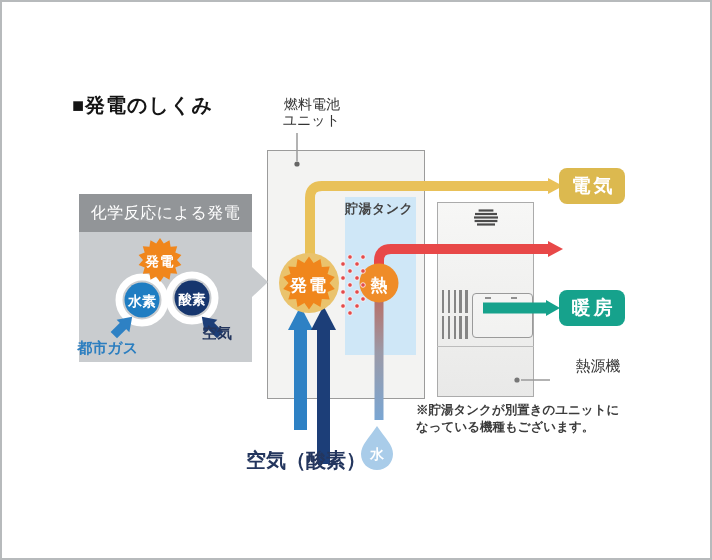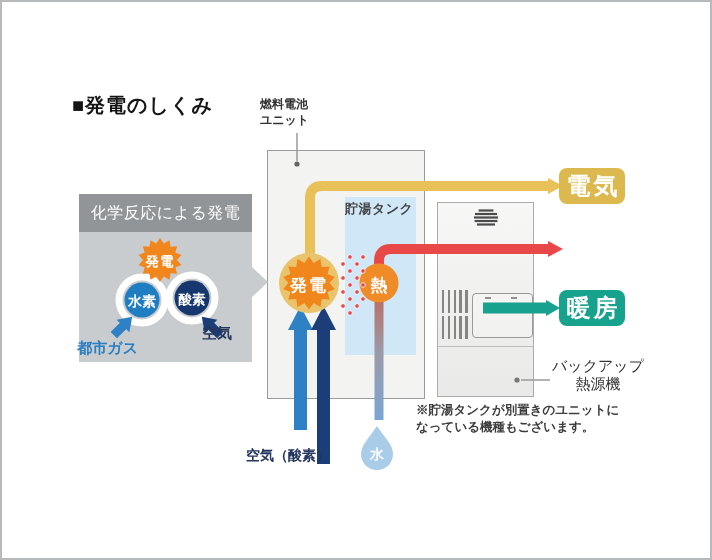--- a/index.html
+++ b/index.html
@@ -14,38 +14,38 @@
   #chem-box{left:77px;top:192px;width:173px;height:168px;background:var(--box_body_gray);}
   #chem-header{left:77px;top:192px;width:173px;height:38px;background:var(--box_header_gray);
     display:flex;align-items:center;justify-content:center;color:#fff;font-size:16px;font-weight:500;letter-spacing:.5px;}
   #backup-box{left:435px;top:200px;width:97px;height:195px;box-sizing:border-box;
     background:linear-gradient(#f7f7f6,#e9e9e8);border:1px solid #ababab;}
   #backup-divider{left:435px;top:344px;width:97px;height:0;border-top:1.5px solid #bcbcbc;}
   #backup-panel{left:470px;top:291px;width:61px;height:45px;border:1.5px solid #9a9a9a;border-radius:4px;box-sizing:border-box;background:rgba(255,255,255,.25);}
   .slats{width:27px;height:23px;background:repeating-linear-gradient(90deg,#858585 0 2.4px,transparent 2.4px 5.8px);}
   
   .out{position:absolute;left:557px;width:66px;height:36px;border-radius:8px;
-    display:flex;align-items:center;justify-content:center;color:#fff;font-size:24px;font-weight:bold;letter-spacing:3px;padding-left:3px;box-sizing:border-box;font-family:Liberation Mono, monospace;}
+    display:flex;align-items:center;justify-content:center;color:#fff;font-size:19px;font-weight:bold;letter-spacing:3px;padding-left:3px;box-sizing:border-box;font-family:Liberation Mono, monospace;}
   #out-electric{top:166px;background:var(--electric);}
   #out-hotwater{top:226px;background:var(--hot_water);}
   #out-heating{top:288px;background:var(--heating);}
   
   #title{left:70px;top:90px;font-size:20px;font-weight:bold;color:#151515;letter-spacing:1px;}
-  #unit-label{left:258px;top:94px;width:80px;text-align:left;font-size:12px;line-height:16px;color:#333;font-weight:700;}
+  #unit-label{left:258px;top:94px;width:80px;text-align:right;font-size:14px;line-height:16px;color:#333;font-weight:400;}
   #tank-label{left:343px;top:198px;width:58px;text-align:center;font-size:13px;font-weight:600;color:#444;letter-spacing:.5px;}
   .burst-txt{color:#fff;font-weight:bold;text-align:center;}
   #gen-main{left:277px;top:272px;width:60px;font-size:17px;letter-spacing:2px;}
   #heat-txt{left:357px;top:272px;width:40px;font-size:17px;}
   #gen-left{left:128px;top:251px;width:60px;font-size:13.5px;letter-spacing:1px;}
   #h2-txt{left:120px;top:291px;width:40px;font-size:14px;}
   #o2-txt{left:170px;top:289px;width:40px;font-size:13.5px;}
   #citygas-s{left:74px;top:337px;width:62px;text-align:right;font-size:15px;font-weight:600;color:var(--gas_text_blue);}
   #air-s{left:195px;top:322px;width:40px;text-align:center;font-size:15px;font-weight:600;color:var(--air_text_navy);}
   #in-gas{left:181px;top:427px;font-size:17px;font-weight:600;color:var(--gas_text_blue);}
-  #in-air{left:244px;top:445px;font-size:14px;font-weight:600;color:var(--air_text_navy);}
+  #in-air{left:244px;top:445px;font-size:20px;font-weight:600;color:var(--air_text_navy);}
   #water-txt{left:360px;top:444px;width:30px;text-align:center;font-size:14px;font-weight:600;color:#fff;}
   #backup-label{left:548px;top:355px;width:96px;text-align:center;font-size:15px;line-height:18px;color:#333;font-weight:500;}
   #note{left:414px;top:400px;font-size:12.5px;font-weight:bold;color:#3c3c3c;line-height:16.5px;}
   svg#overlay{position:absolute;left:0;top:0;z-index:5;pointer-events:none;}
   .txt,.out,#chem-header{z-index:6;}
 </style>
 </head>
 <body>
 
 <div id="stage">
@@ -173,21 +173,20 @@
   <div class="txt burst-txt" id="gen-left">発電</div>
   <div class="txt burst-txt" id="h2-txt">水素</div>
   <div class="txt burst-txt" id="o2-txt">酸素</div>
   <div class="txt" id="citygas-s">都市ガス</div>
   <div class="txt" id="air-s">空気</div>
   <div class="txt burst-txt" id="gen-main">発電</div>
   <div class="txt burst-txt" id="heat-txt">熱</div>
   <div class="txt" id="in-air">空気（酸素）</div>
   <div class="txt" id="water-txt">水</div>
   <div class="txt" id="backup-label">
-    <span style="display:block">バックアップ</span>
     <span style="display:block">熱源機</span>
   </div>
   <div class="txt" id="note">
     <span style="display:block">※貯湯タンクが別置きのユニットに</span>
     <span style="display:block">なっている機種もございます。</span>
   </div>
 
 </div>
 
 </body></html>

